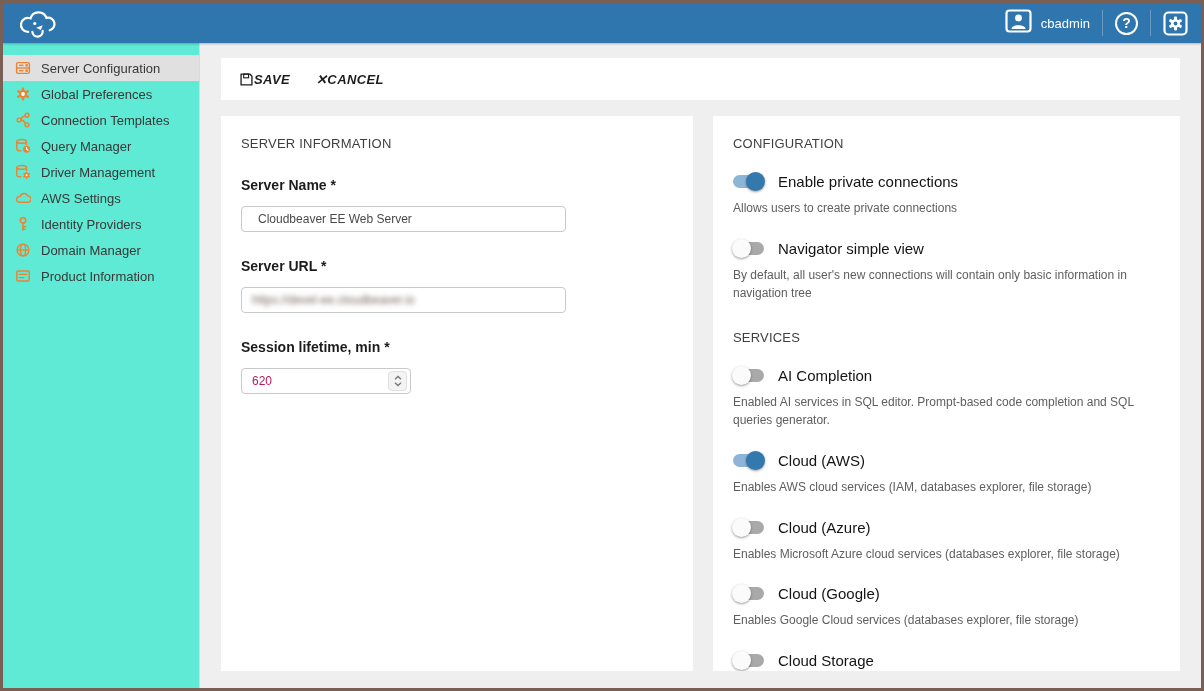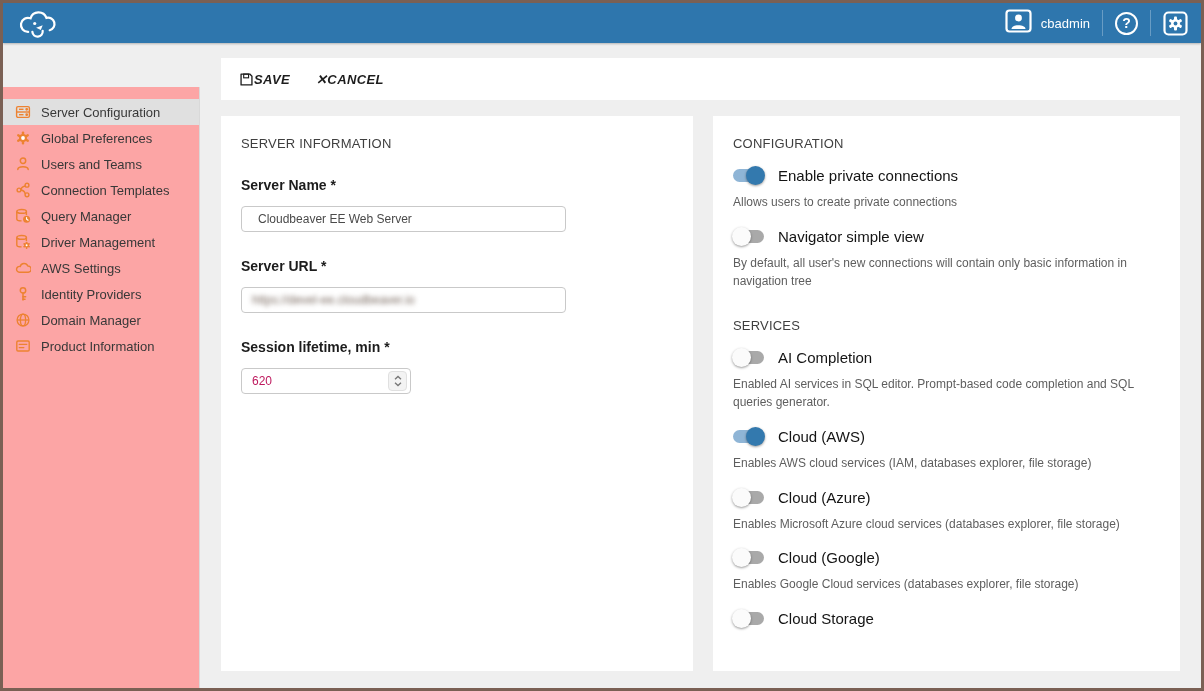--- a/index.html
+++ b/index.html
@@ -13,21 +13,21 @@
   .topbar-right{display:flex;align-items:center;gap:12px;}
   .user-chip{display:flex;align-items:center;gap:9px;cursor:pointer;}
   .username{color:#fff;font-size:13px;}
   .hdr-sep{width:1px;height:26px;background:rgba(255,255,255,.28);}
   .hdr-btn{background:none;border:none;padding:0;display:flex;align-items:center;cursor:pointer;}
   .help-circle{width:23px;height:23px;border:2px solid #fff;border-radius:50%;color:#fff;
                display:flex;align-items:center;justify-content:center;font-size:14px;font-weight:bold;}
 
   
   .app-body{flex:1;display:flex;min-height:0;}
-  .sidebar{width:197px;background:#fca5a5;border-right:1px solid #d9d9d9;padding-top:12px;flex:0 0 auto;margin-top:44px;}
+  .sidebar{width:197px;background:#5eead4;border-right:1px solid #d9d9d9;padding-top:12px;flex:0 0 auto;}
   .side-item{height:26px;display:flex;align-items:center;gap:10px;padding:0 10px 0 12px;cursor:pointer;}
   .side-item.selected{background:#e0e0e0;}
   .side-item span.lbl{font-size:13px;color:#383838;white-space:nowrap;}
   .side-item .ic{width:16px;height:16px;flex:0 0 auto;display:flex;}
 
   .main{flex:1;padding:15px 21px 0 21px;background:#efefef;min-width:0;}
 
   
   .toolbar{background:#fff;height:42px;display:flex;align-items:center;gap:26px;padding:0 18px;margin-bottom:16px;}
   .tb-btn{background:none;border:none;display:flex;align-items:center;cursor:pointer;padding:0;
@@ -49,21 +49,21 @@
   .input-box{margin-top:13px;width:325px;height:26px;border:1px solid #c9c9c9;border-radius:4px;
              padding:0 10px;display:flex;align-items:center;background:#fff;cursor:text;}
   .blurred{font-size:12px;color:#7a6a60;filter:blur(2.6px);user-select:none;white-space:nowrap;}
   .num-wrap{position:relative;margin-top:13px;width:170px;}
   .num-input{display:block;width:100%;height:26px;border:1px solid #c9c9c9;border-radius:4px;
              padding:0 32px 0 10px;font-size:12px;color:#be185d;outline:none;}
   .spinner{position:absolute;right:4px;top:3px;width:19px;height:20px;background:#f3f3f3;border:1px solid #e0e0e0;
            border-radius:4px;display:flex;align-items:center;justify-content:center;cursor:pointer;}
 
   
-  .toggle-row{margin-top:16px;}
+  .toggle-row{margin-top:22px;}
   .toggle-head{display:flex;align-items:center;gap:14px;}
   .switch{width:31px;height:13px;border-radius:7px;background:#a9a9a9;position:relative;display:inline-block;
           flex:0 0 auto;cursor:pointer;}
   .switch .knob{position:absolute;width:19px;height:19px;border-radius:50%;background:#fbfbfb;top:-3px;left:-1px;
           box-shadow:0 1px 2.5px rgba(0,0,0,.4);transition:left .1s;}
   .switch.on{background:#8fb5d6;}
   .switch.on .knob{left:13px;background:#3379ae;}
   .toggle-label{font-size:15px;color:#141414;}
   .toggle-desc{font-size:12px;color:#5e5e5e;margin-top:9px;line-height:1.55;max-width:430px;}
   .services-heading{margin-top:27px;}
@@ -143,29 +143,20 @@
               <rect x="-1.2" y="-6.6" width="2.4" height="13.2" rx="1" transform="rotate(60)"></rect>
               <rect x="-1.2" y="-6.6" width="2.4" height="13.2" rx="1" transform="rotate(120)"></rect>
               <circle r="4"></circle>
             </g>
             <circle cx="8" cy="8" r="1.9" fill="#fff"></circle>
           </svg>
         </span>
         <span class="lbl">Global Preferences</span>
       </div>
 
-      <div class="side-item">
-        <span class="ic">
-          <svg viewBox="0 0 16 16" width="16" height="16" fill="none" stroke="#ed8231" stroke-width="1.5" stroke-linecap="round">
-            <circle cx="8" cy="4.8" r="2.7"></circle>
-            <path d="M2.8 13.6 C2.8 9.9 13.2 9.9 13.2 13.6"></path>
-          </svg>
-        </span>
-        <span class="lbl">Users and Teams</span>
-      </div>
 
       <div class="side-item">
         <span class="ic">
           <svg viewBox="0 0 16 16" width="16" height="16" fill="none" stroke="#ed8231" stroke-width="1.4">
             <circle cx="12" cy="3.2" r="1.9"></circle>
             <circle cx="4" cy="8" r="1.9"></circle>
             <circle cx="12" cy="12.8" r="1.9"></circle>
             <path d="M10.2 4 C6.5 4.8 6 6.5 6 8 M6 8 C10 8.8 10 10.8 10.2 12.2"></path>
           </svg>
         </span>

